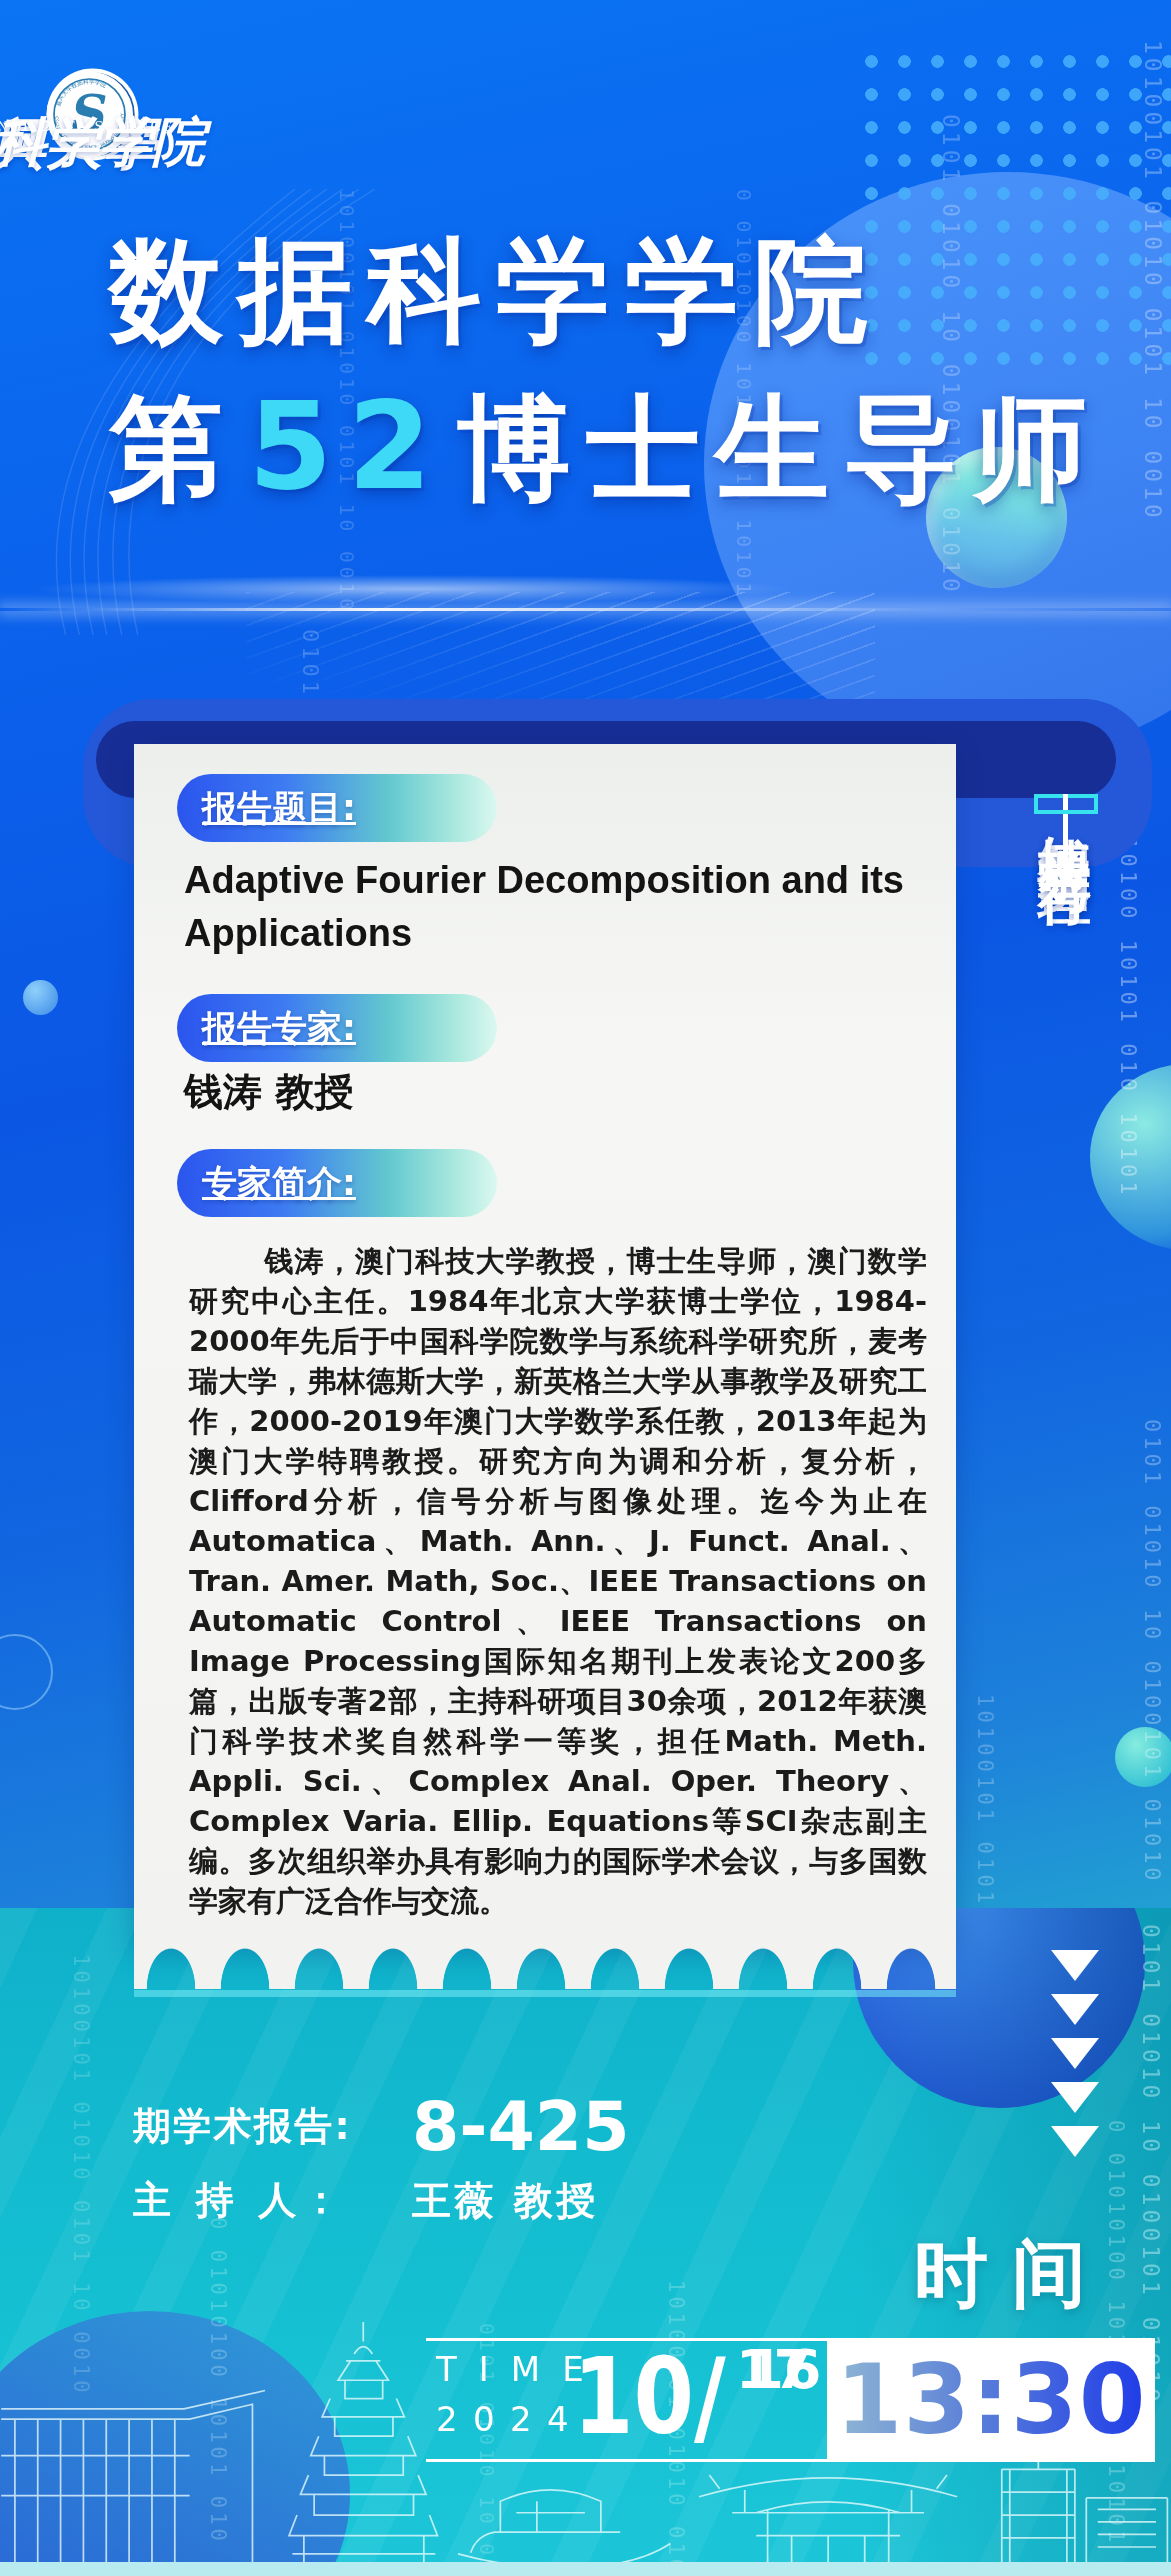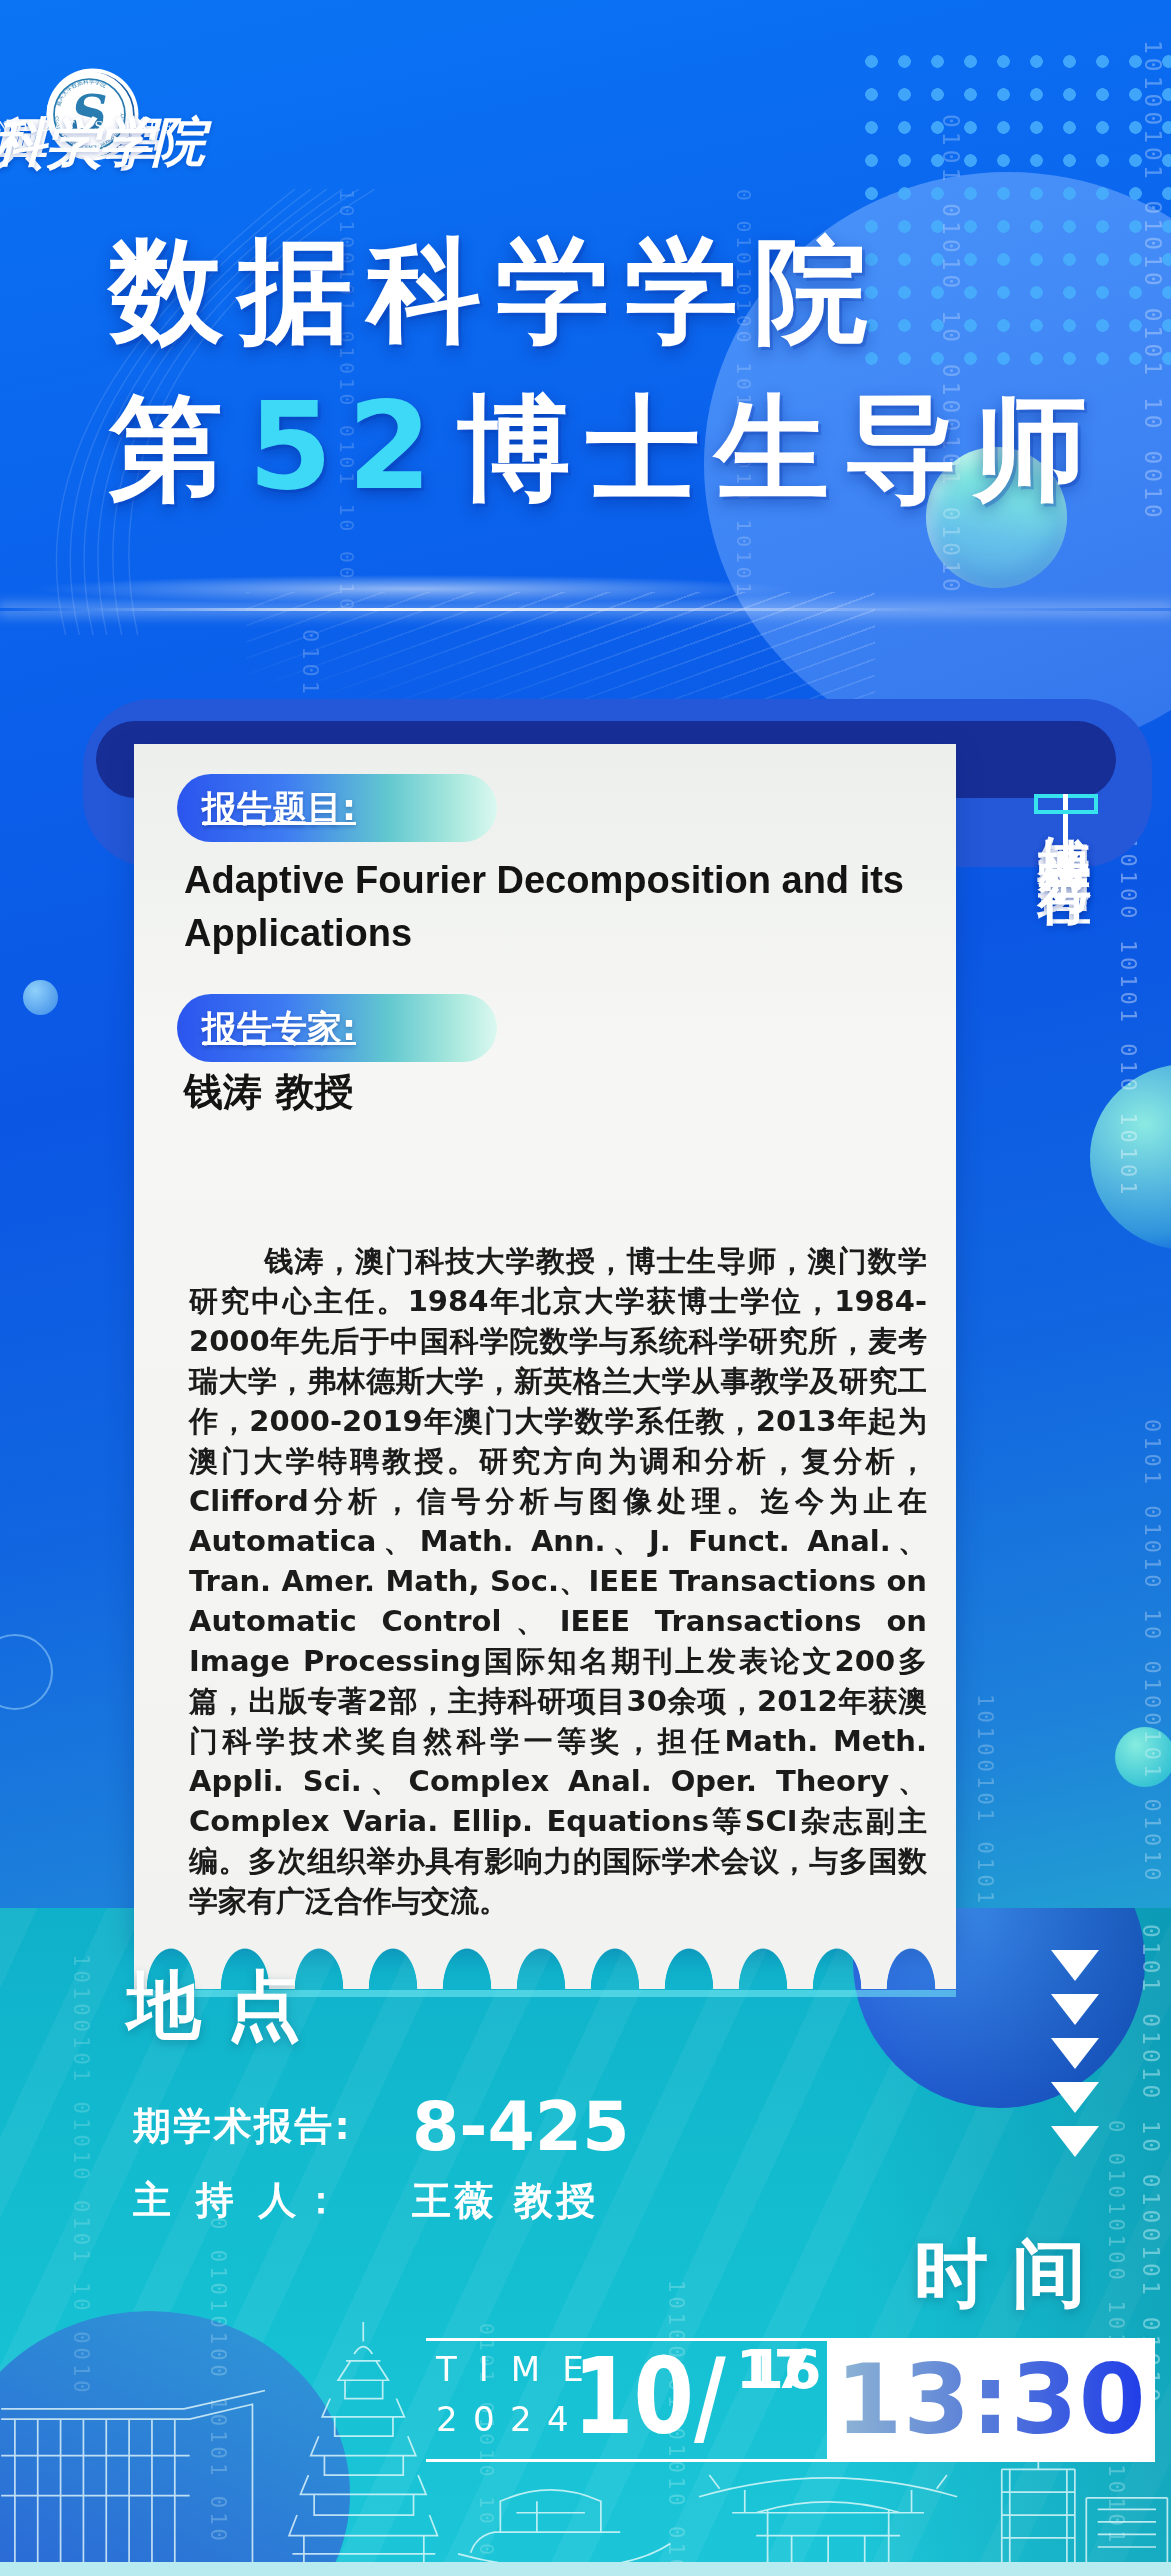--- a/index.html
+++ b/index.html
@@ -234,38 +234,40 @@
   <div class="scallop-glow"></div>
 
   <div class="pill pill1">
       <span>报告题目:</span>
     </div>
   <div class="topic">Adaptive Fourier Decomposition and its Applications</div>
   <div class="pill pill2">
       <span>报告专家:</span>
     </div>
   <div class="speaker">钱涛 教授</div>
+  <div class="pill pill3">
+      <span>专家简介:</span>
+    </div>
   <div class="bio">钱涛，澳门科技大学教授，博士生导师，澳门数学研究中心主任。1984年北京大学获博士学位，1984-2000年先后于中国科学院数学与系统科学研究所，麦考瑞大学，弗林德斯大学，新英格兰大学从事教学及研究工作，2000-2019年澳门大学数学系任教，2013年起为澳门大学特聘教授。研究方向为调和分析，复分析，Clifford分析，信号分析与图像处理。迄今为止在Automatica、Math. Ann.、J. Funct. Anal.、Tran. Amer. Math, Soc.、IEEE Transactions on Automatic Control、IEEE Transactions on Image Processing国际知名期刊上发表论文200多篇，出版专著2部，主持科研项目30余项，2012年获澳门科学技术奖自然科学一等奖，担任Math. Meth. Appli. Sci.、Complex Anal. Oper. Theory、Complex Varia. Ellip. Equations等SCI杂志副主编。多次组织举办具有影响力的国际学术会议，与多国数学家有广泛合作与交流。</div>
 
   <div class="motto">
     <div class="brk top"></div>
     <div class="dash"></div>
     <div class="vtext">知数明理</div>
     <div class="vtext">博学笃行</div>
     <div class="dash"></div>
     <div class="brk bot"></div>
   </div>
 
   <div class="tri" style="top:1950px"></div>
   <div class="tri" style="top:1994px"></div>
   <div class="tri" style="top:2038px"></div>
   <div class="tri" style="top:2082px"></div>
   <div class="tri" style="top:2126px"></div>
 
-  <div class="loc-title">地点</div>
   <div class="lbl venue-label">期学术报告:</div>
   <div class="venue-value">8-425</div>
   <div class="lbl host-label">主 持 人：</div>
   <div class="host-value">王薇 教授</div>
   <div class="time-title">时间</div>
 
   <svg class="skyline" width="1172" height="257" viewBox="0 0 2048 450">
     <g stroke="rgba(232,251,252,.78)" stroke-width="3" fill="none">
       <path d="M0 180 H320 L462 148 M0 198 H330 L440 172 V450 M24 198 V450 M64 198 V450 M104 198 V450 M144 198 V450 M184 198 V450 M224 198 V450 M264 198 V450 M304 198 V450 M0 262 H330 M0 332 H330"></path>
       <path d="M634 28 V62 M618 84 Q634 58 650 84 M604 96 H664 M612 96 L590 130 H678 L656 96 M602 130 V162 H668 V130 M576 162 L562 194 H706 L692 162 M584 194 V228 H686 V194 M556 228 L542 262 H726 L712 228 M566 262 V296 H704 V262 M538 296 L524 330 H744 L730 296 M548 330 V366 H722 V330 M518 366 L504 402 H764 L750 366 M530 402 V450 M740 402 V450 M510 434 H760"></path>

